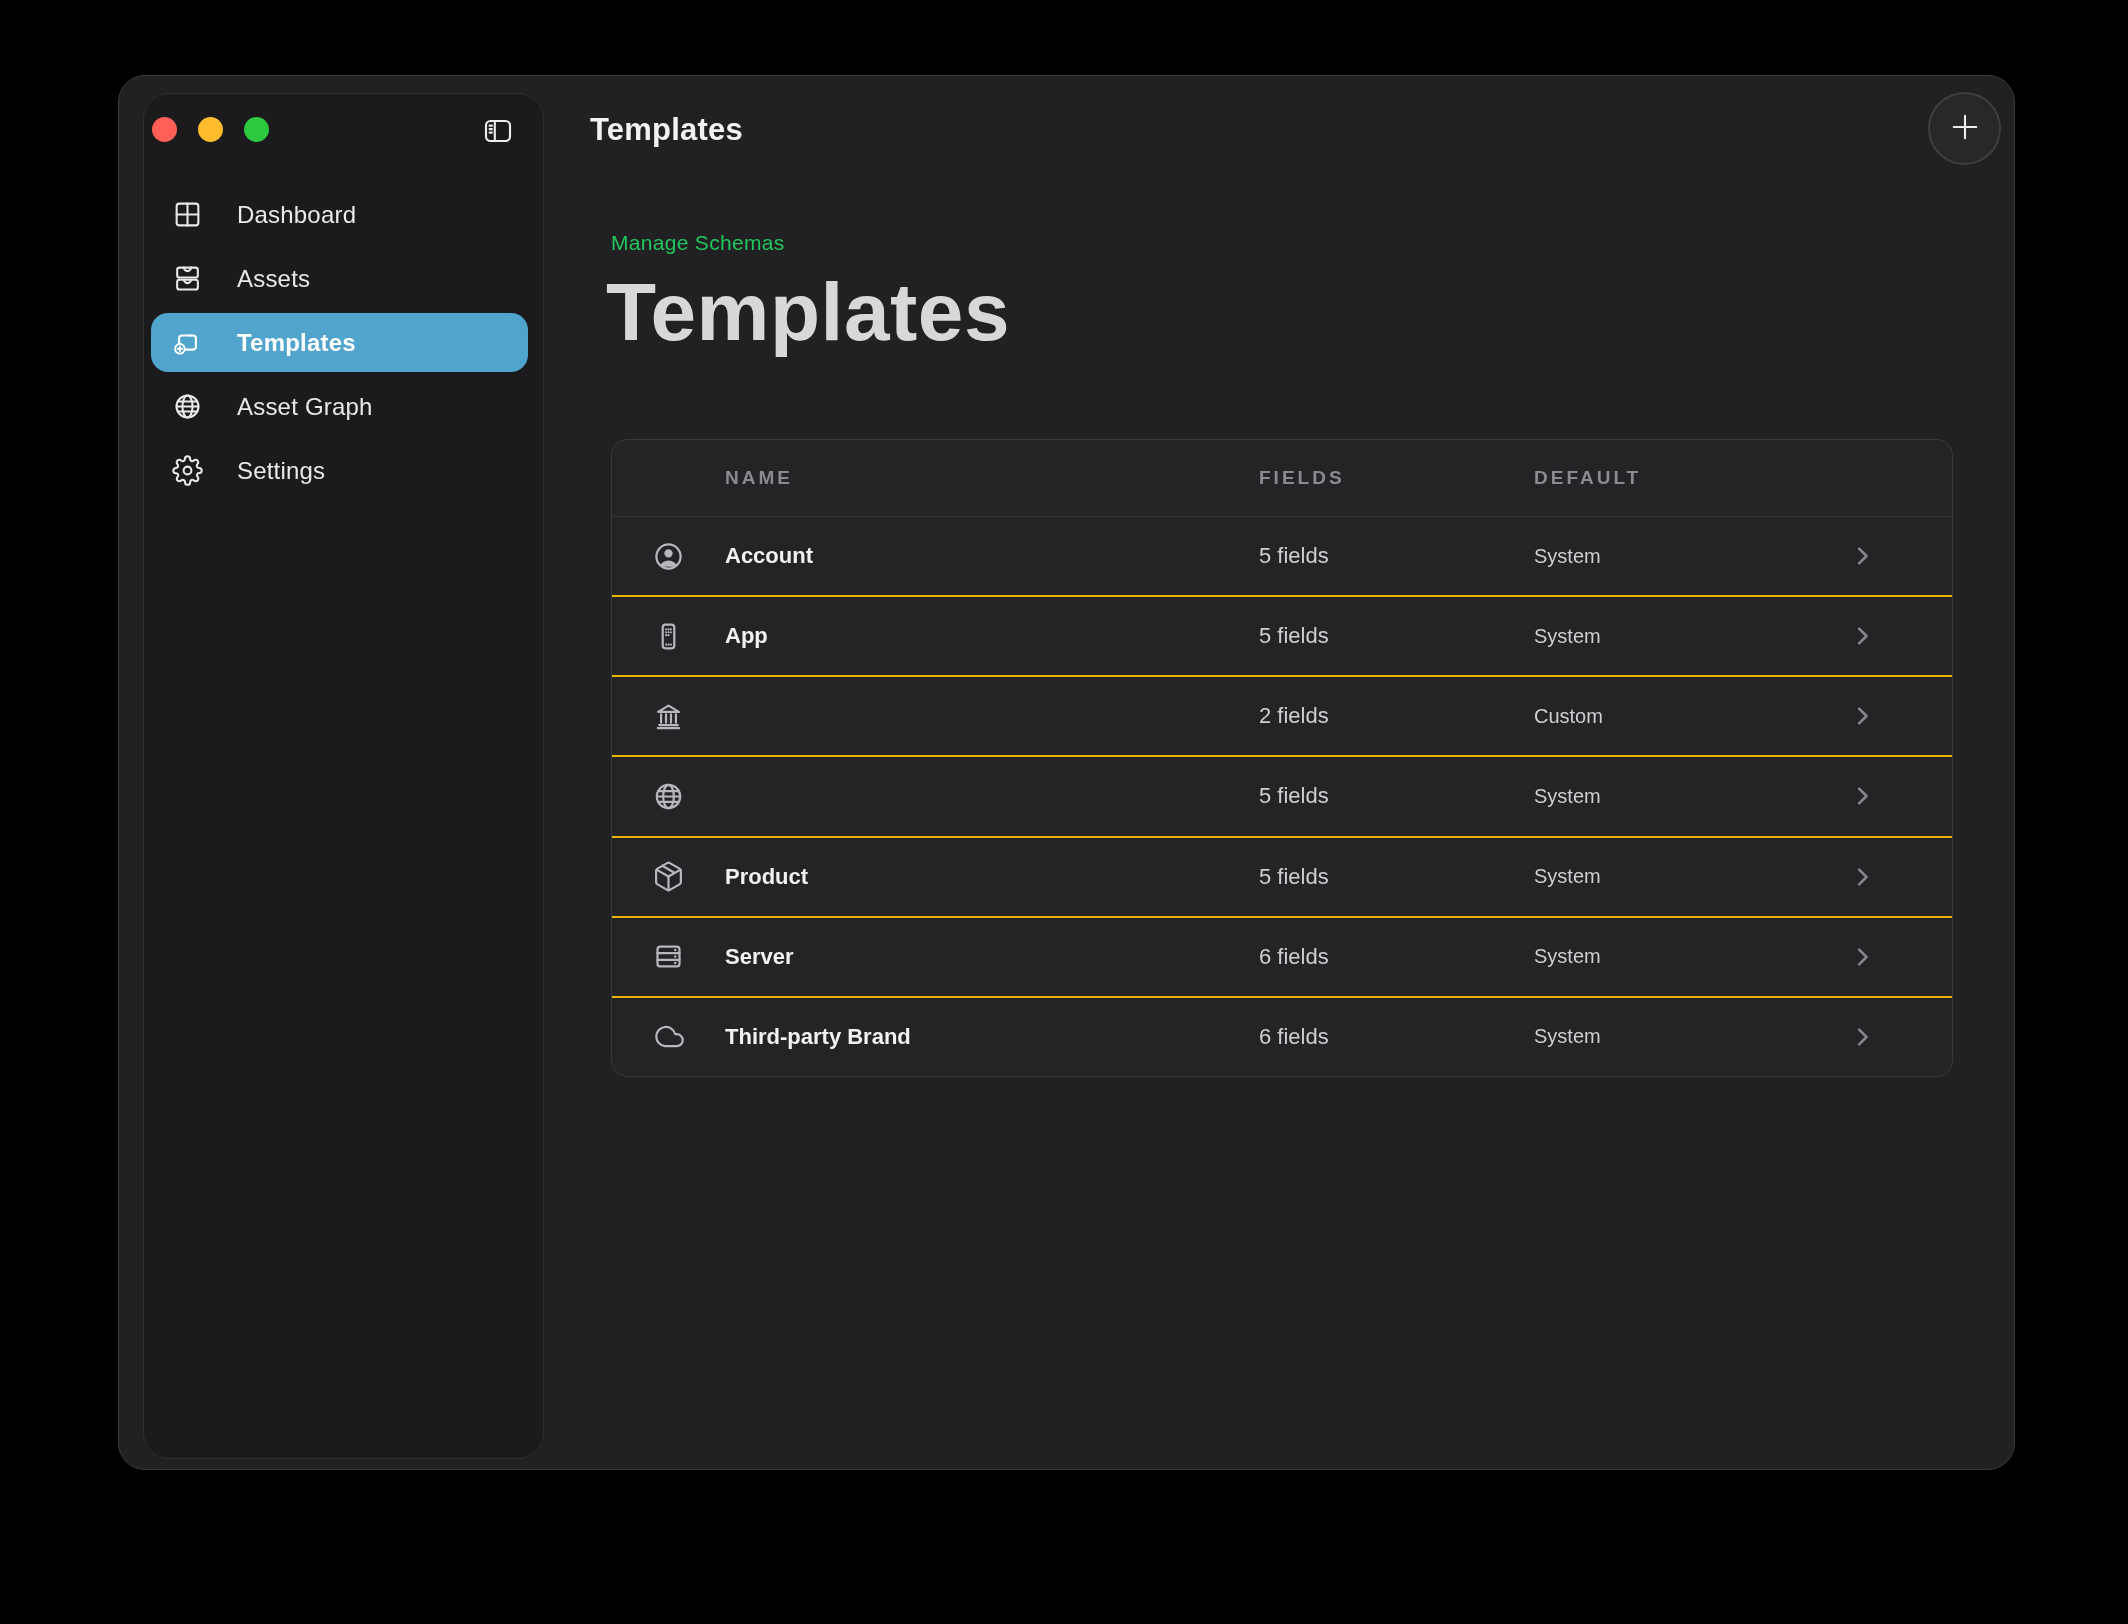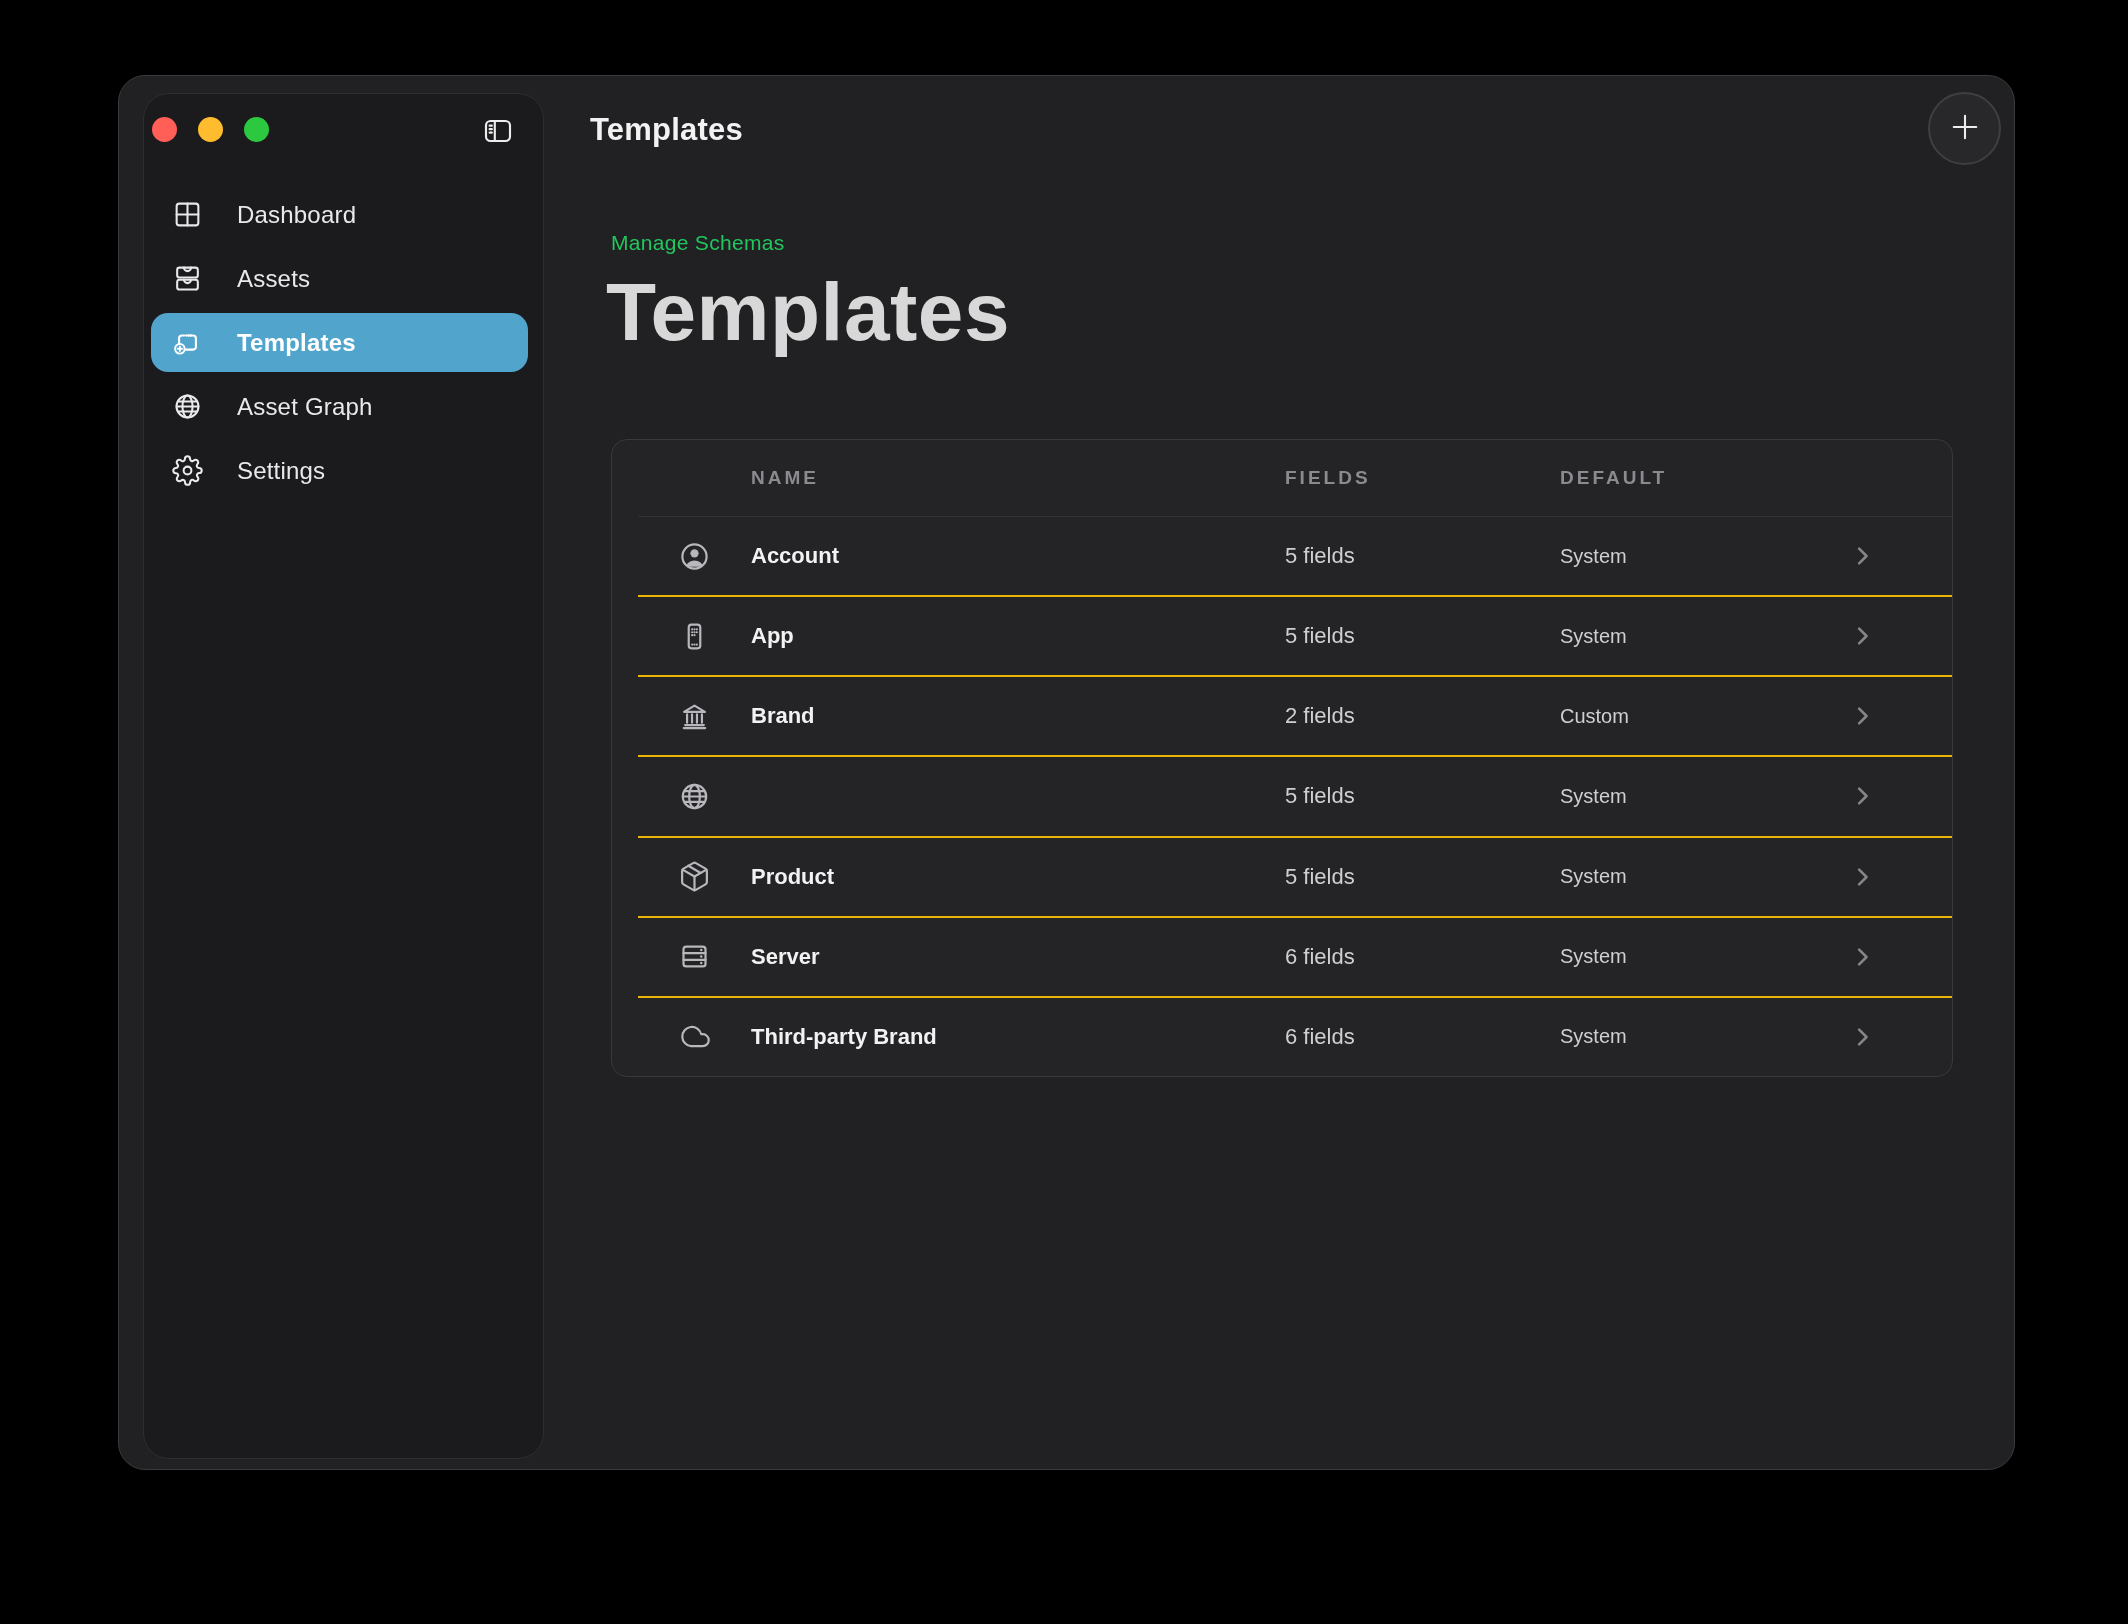--- a/index.html
+++ b/index.html
@@ -41,21 +41,21 @@
 
   
   .subtitle { position:absolute; left:492px; top:154px; font-size:21px; line-height:26px;
               font-weight:500; color:#22c55e; letter-spacing:.3px; }
   .big-title { position:absolute; left:487px; top:190px; font-size:82px; line-height:92px;
                font-weight:700; color:#d8d8d8; letter-spacing:.5px; }
 
   
   .card { position:absolute; left:492px; top:363px; width:1342px; height:638px;
           background:#242427; border:1px solid #39393b; border-radius:16px;
-          display:flex; flex-direction:column; overflow:hidden;padding-left:26px; }
+          display:flex; flex-direction:column; overflow:hidden; }
 
   .thead { flex:none; height:77px; display:grid;
            grid-template-columns:113px 534px 275px 1fr; align-items:center;
            border-bottom:1px solid #323234; color:#8a8a8f;
            font-size:19px; font-weight:700; letter-spacing:3px; }
 
   .trow { flex:1 1 0; display:grid; grid-template-columns:113px 534px 275px 1fr;
           align-items:center; position:relative; }
   .trow + .trow { border-top:2px solid #eab308; }
 
@@ -210,21 +210,20 @@
           </span>
         </div>
         <div class="trow">
           <span class="icon-cell">
             <svg viewBox="0 0 24 24" fill="none" stroke="currentColor" stroke-width="1.6" stroke-linecap="round" stroke-linejoin="round">
               <path d="M4.4 8.6 12 4.1l7.6 4.5z"></path>
               <path d="M6.6 10.5v6M10.2 10.5v6M13.8 10.5v6M17.4 10.5v6"></path>
               <path d="M5.2 18.2h13.6M4.2 20.4h15.6"></path>
             </svg>
           </span>
-          <span class="cell-name">Brand</span>
           <span class="cell-fields">2 fields</span>
           <span class="cell-default">Custom</span>
           <span class="chevron">
             <svg viewBox="0 0 24 24" fill="none" stroke="currentColor" stroke-width="2.3" stroke-linecap="round" stroke-linejoin="round">
               <path d="M9 5.5 15.6 12 9 18.5"></path>
             </svg>
           </span>
         </div>
         <div class="trow">
           <span class="icon-cell">

